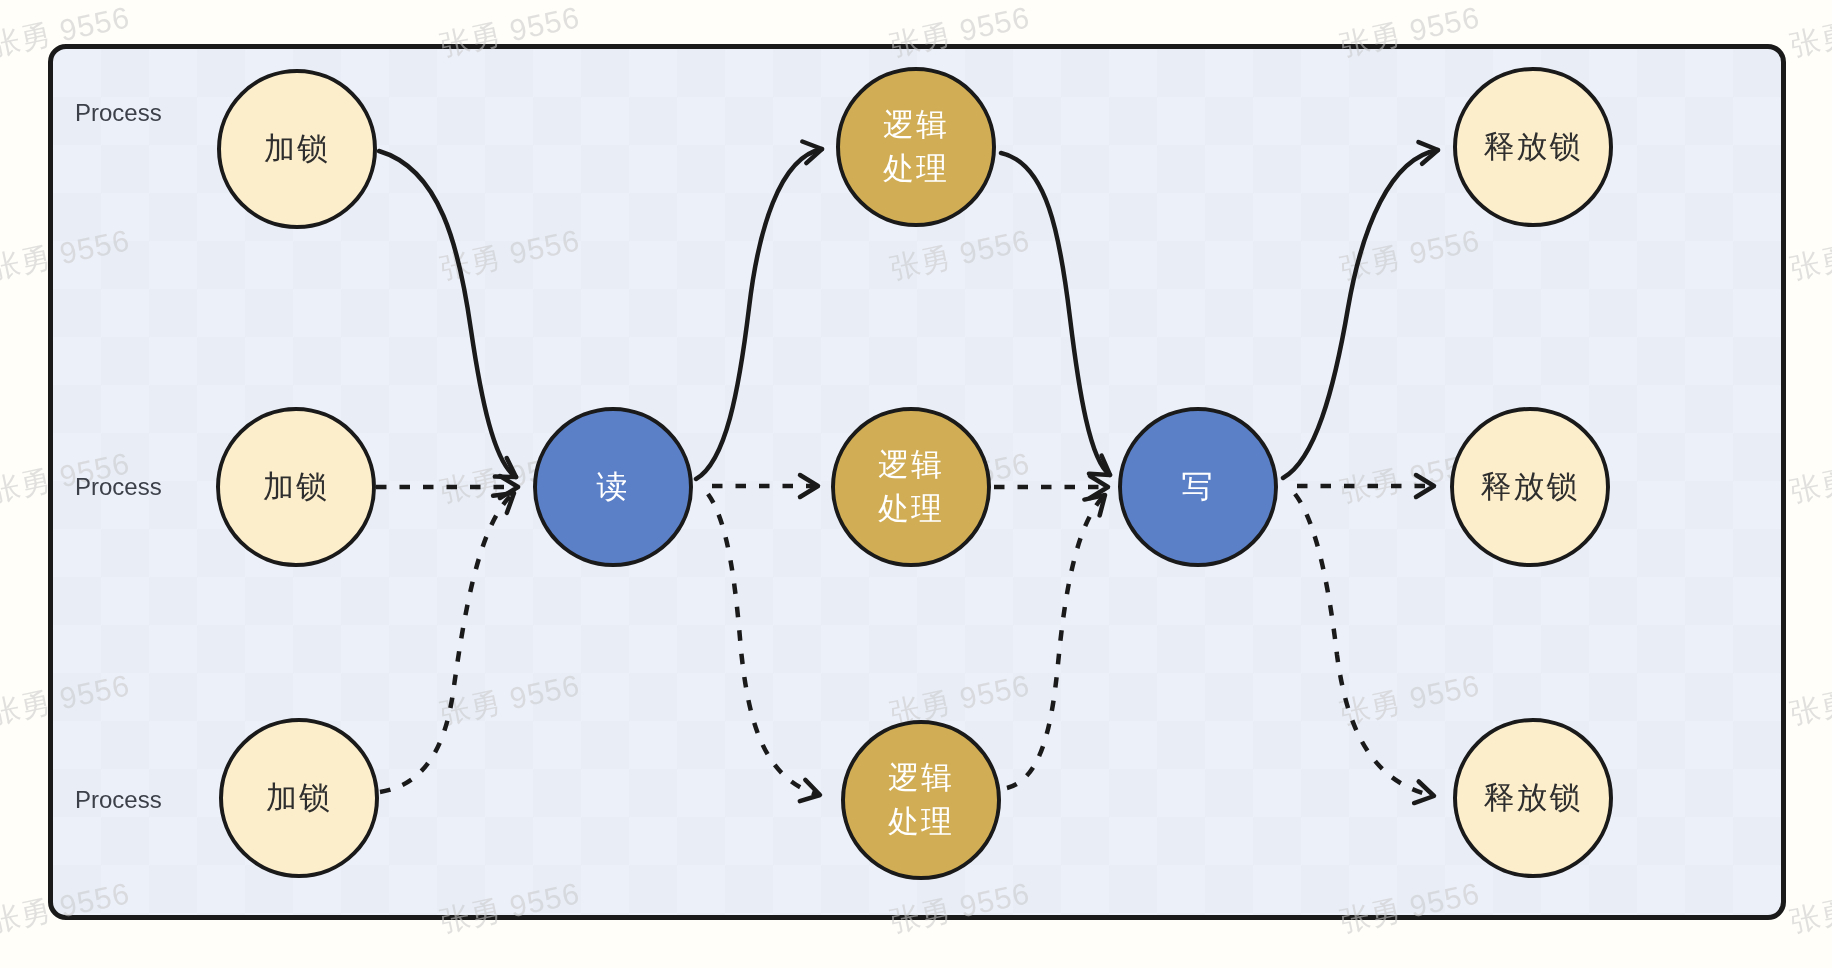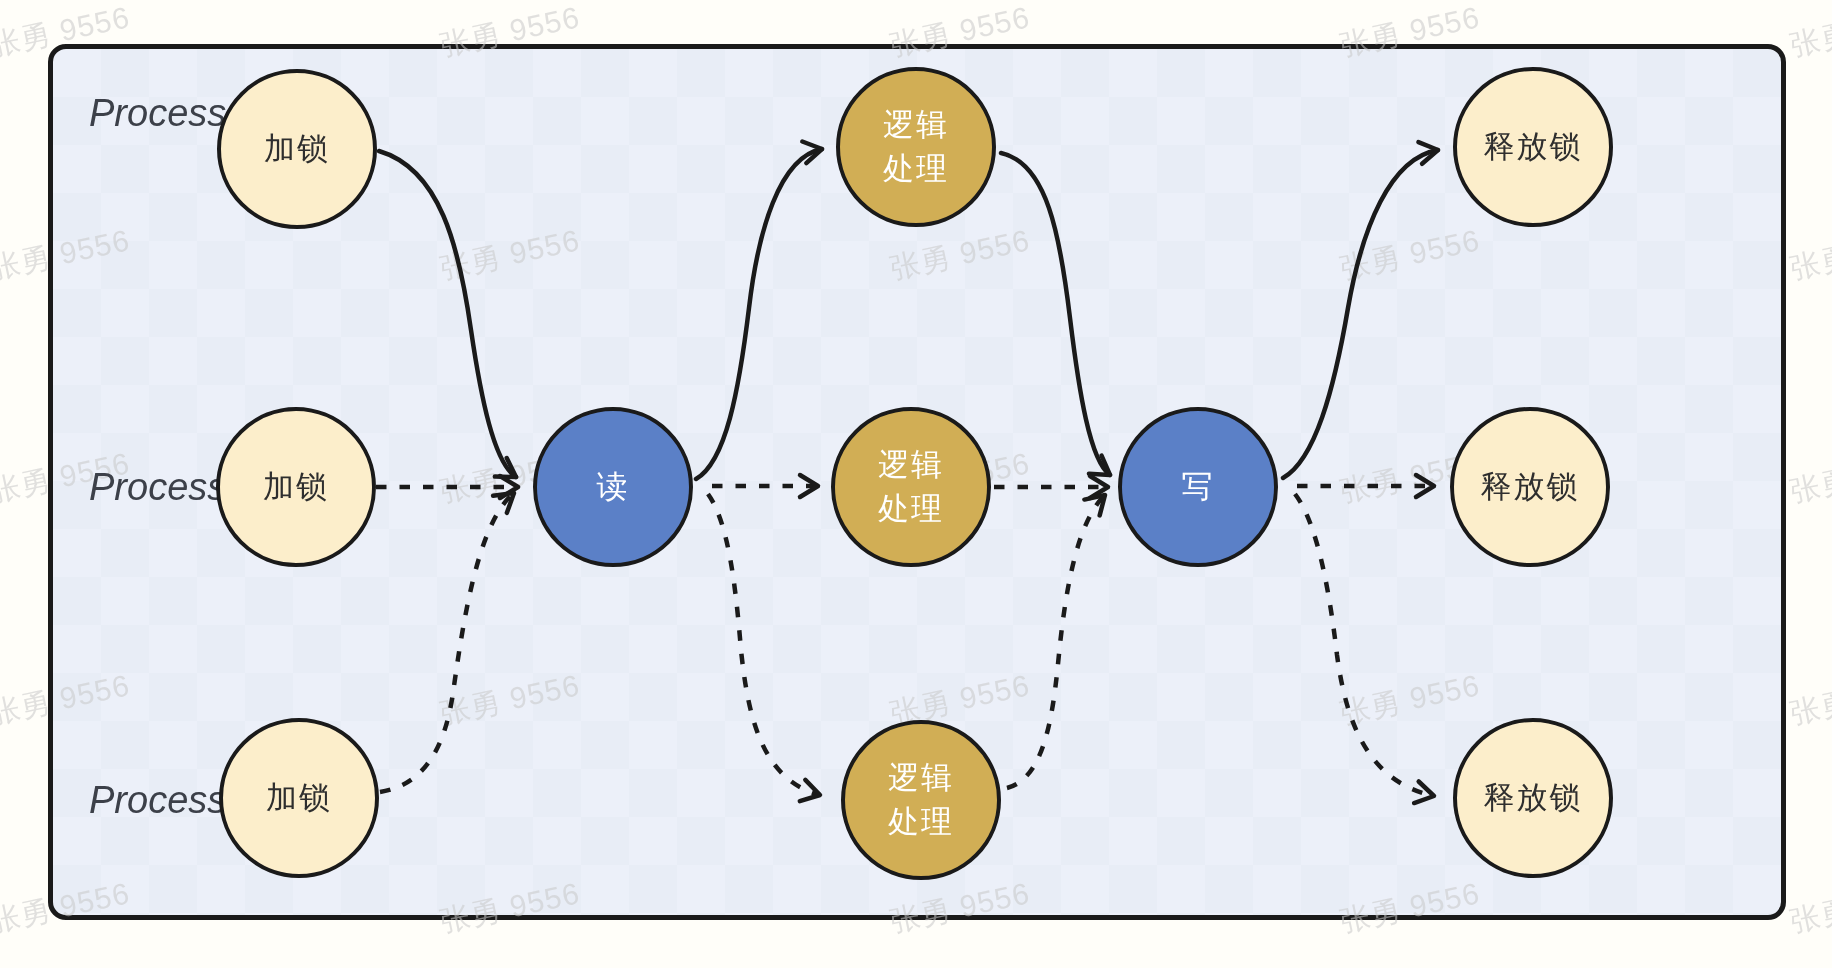--- a/index.html
+++ b/index.html
@@ -36,24 +36,23 @@
     white-space:nowrap;
     transform:translate(-50%,-50%) rotate(-12deg);
   }
   
   svg.arrows{position:absolute;left:0;top:0;width:1832px;height:968px;z-index:3;}
   svg.arrows path{fill:none;stroke:var(--outline);stroke-width:4.5px;}
   svg.arrows path.solid{stroke-linecap:round;}
   svg.arrows path.dashed{stroke-dasharray:10.5 13;stroke-linecap:butt;}
   
   .proc-label{
-    position:absolute;left:89px;
-    font-size:38px;line-height:36px;color:var(--label-text);
+    position:absolute;left:75px;
+    font-size:24px;line-height:36px;color:var(--label-text);
     z-index:4;
-    font-style:italic;
   }
   .proc-label.r1{top:95px;}
   .proc-label.r2{top:469px;}
   .proc-label.r3{top:782px;}
   
   .node{
     position:absolute;width:160px;height:160px;border-radius:50%;
     border:4.5px solid var(--outline);
     display:flex;align-items:center;justify-content:center;text-align:center;
     z-index:4;

